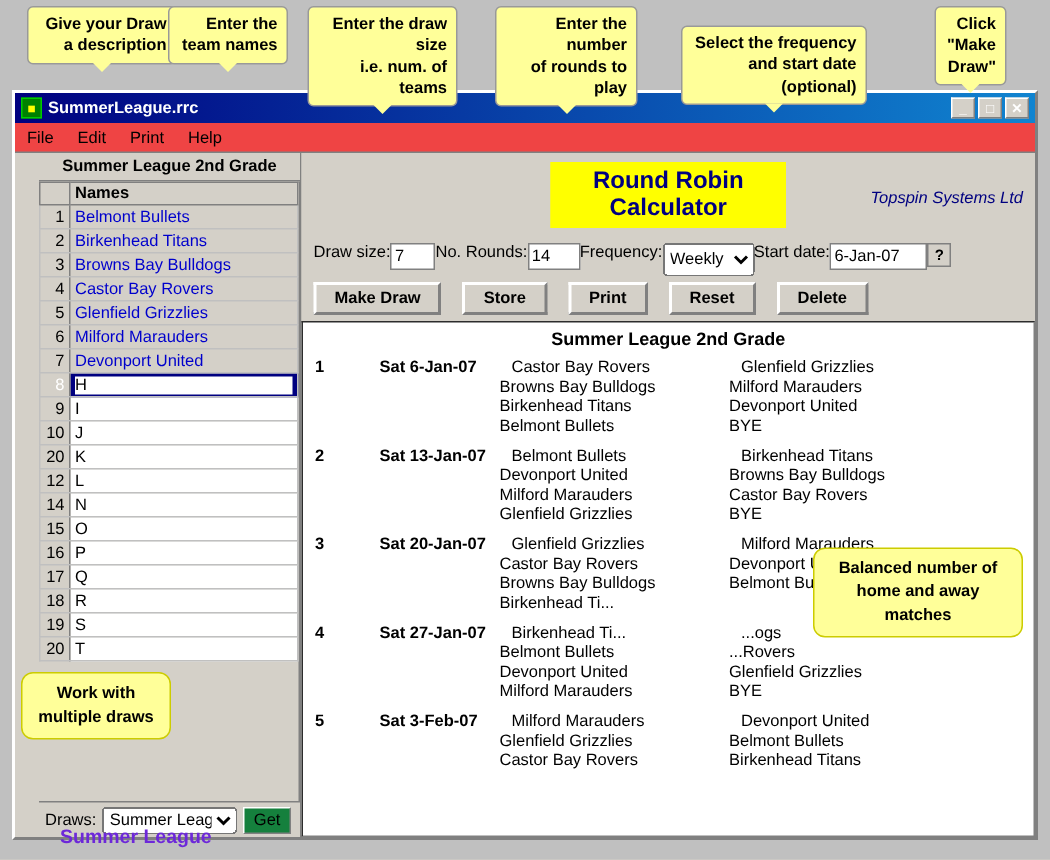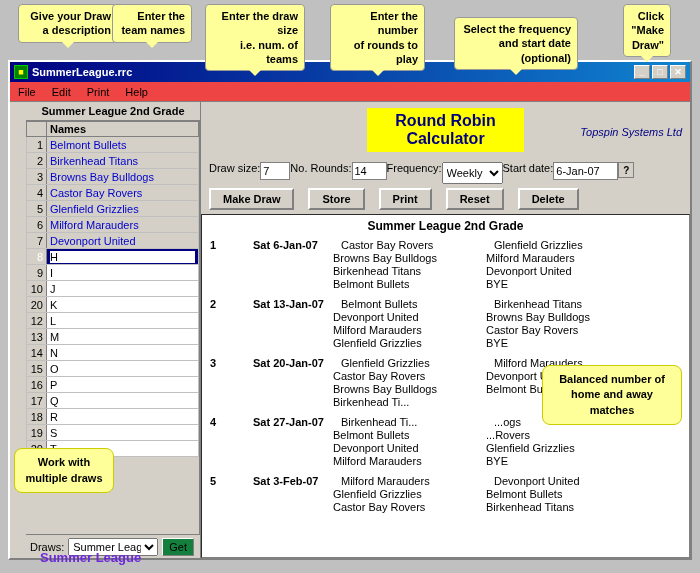--- a/index.html
+++ b/index.html
@@ -431,24 +431,20 @@
                 <td class="row-num">10</td>
                 <td class="team-edit-cell">J</td>
               </tr>
               <tr>
                 <td class="row-num">20</td>
                 <td class="team-edit-cell">K</td>
               </tr>
               <tr>
                 <td class="row-num">12</td>
                 <td class="team-edit-cell">L</td>
-              </tr>
-              <tr>
-                <td class="row-num">13</td>
-                <td class="team-edit-cell">M</td>
               </tr>
               <tr>
                 <td class="row-num">14</td>
                 <td class="team-edit-cell">N</td>
               </tr>
               <tr>
                 <td class="row-num">15</td>
                 <td class="team-edit-cell">O</td>
               </tr>
               <tr>

